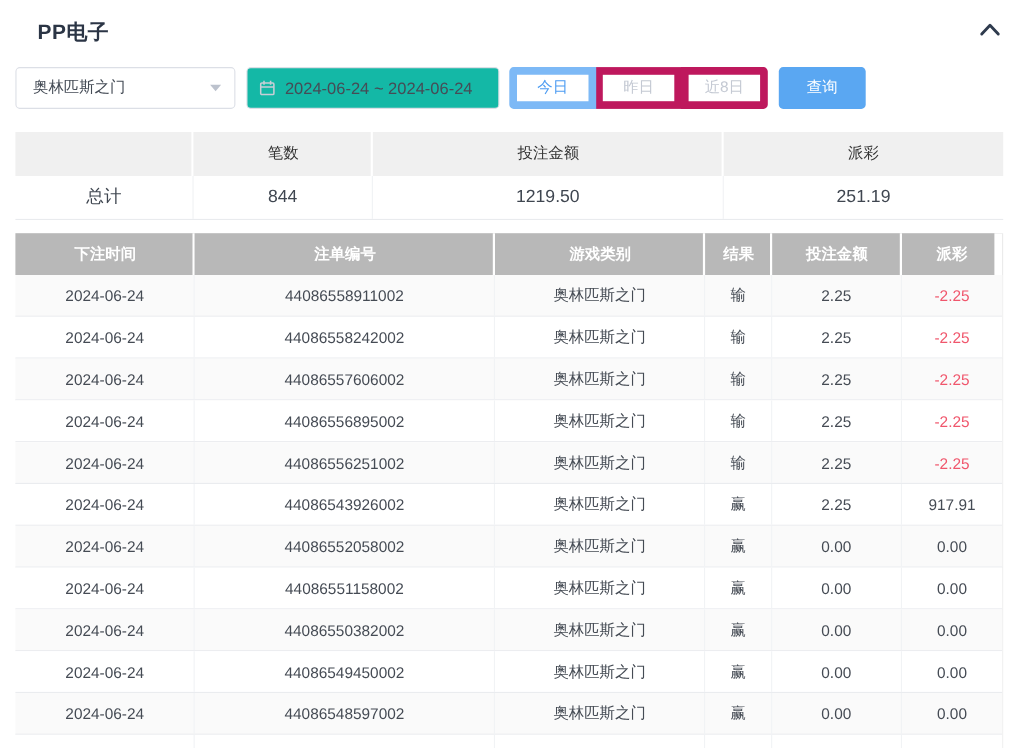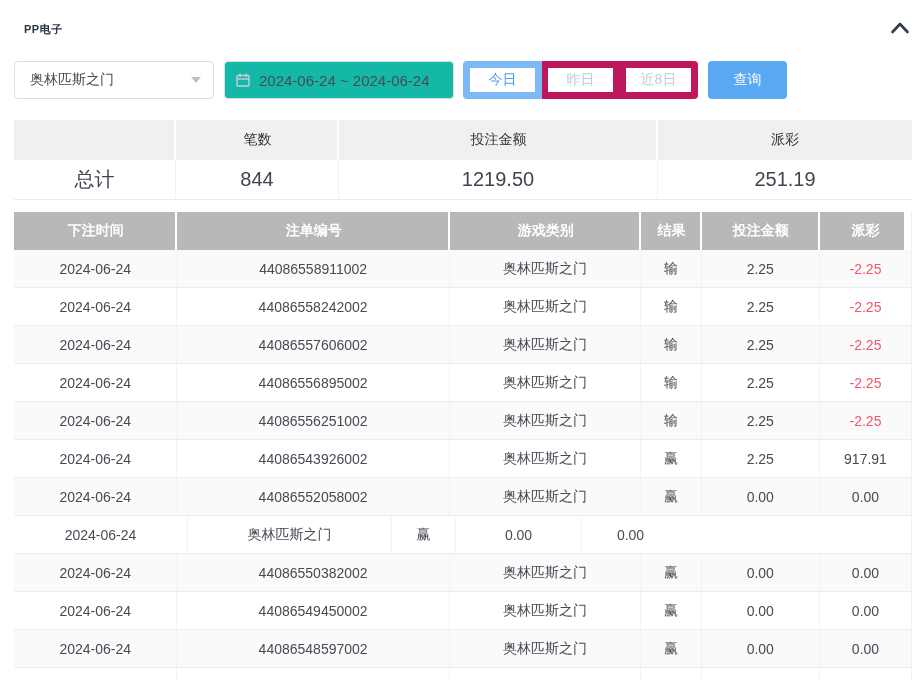--- a/index.html
+++ b/index.html
@@ -2,21 +2,21 @@
 <html><head>
 <meta charset="utf-8">
 <style>
   * { margin:0; padding:0; box-sizing:border-box; }
   html,body { width:921px; height:680px; overflow:hidden; background:#fff;
     font-family:"Liberation Sans", sans-serif; }
   .wrap { padding:0 9px 0 14px; }
 
   
   .title-row { margin-top:18px; height:22px; display:flex; align-items:center; justify-content:space-between; }
-  .panel-title { margin-left:10px; font-size:11px; font-weight:bold; color:#2b3545; letter-spacing:.5px; }
+  .panel-title { margin-left:20px; font-size:19px; font-weight:bold; color:#2b3545; letter-spacing:.5px; }
   .collapse-btn { width:24px; height:18px; display:flex; align-items:center; justify-content:center; cursor:pointer; }
 
   
   .filter-bar { margin-top:21px; height:38px; display:flex; align-items:stretch; }
   .select-box { width:200px; border:1px solid #dcdfe6; border-radius:4px; display:flex; align-items:center;
     justify-content:space-between; padding:0 12px 0 15px; font-size:14px; color:#454c56; cursor:pointer; background:#fff; }
   .caret-down { width:0; height:0; border-left:5px solid transparent; border-right:5px solid transparent;
     border-top:6px solid #bcc2cd; }
   .date-box { width:230px; margin-left:10px; border:1px solid #dcdfe6; border-radius:4px; display:flex;
     align-items:center; padding:0 10px; font-size:15px; color:#464c56; cursor:pointer; background:#14b8a6; }
@@ -31,21 +31,21 @@
   .search-btn { margin-left:10px; width:79px; background:#5aa7f2; border:none; border-radius:4px; color:#fff;
     font-size:14px; display:flex; align-items:center; justify-content:center; cursor:pointer; }
 
   
   .sum-table { margin-top:21px; }
   .sum-head, .sum-row { display:flex; height:40px; }
   .sum-th { background:#f0f0f0; color:#333; font-size:14px; display:flex; align-items:center; justify-content:center;
     box-shadow:inset -2px 0 0 #fff; }
   .sum-th:last-child { box-shadow:none; }
   .sum-row { border-bottom:1px solid #e9ebee; background:#fff; }
-  .sum-td { display:flex; align-items:center; justify-content:center; font-size:20px; color:#3f4650;
+  .sum-td { display:flex; align-items:center; justify-content:center; font-size:16px; color:#3f4650;
     border-right:1px solid #f0f2f4; }
   .sum-td:last-child { border-right:none; }
   .s0 { width:162px; } .s1 { width:163px; } .s2 { width:319px; } .s3 { width:254px; }
 
   
   .main-table { margin-top:12px; border-right:1px solid #f0f0f0; }
   .main-head { display:flex; height:38px;text-align:right; }
   .th { background:#b8b8b8; color:#fff; font-weight:bold; font-size:14px; display:flex; align-items:center;
     justify-content:center; box-shadow:inset -2px 0 0 #fff; }
   .th.c5 { box-shadow:inset -7px 0 0 #fff; }
@@ -175,20 +175,21 @@
         <div class="tr">
           <div class="td c0">2024-06-24</div>
           <div class="td c1">44086552058002</div>
           <div class="td c2">奥林匹斯之门</div>
           <div class="td c3">赢</div>
           <div class="td c4">0.00</div>
           <div class="td c5">0.00</div>
         </div>
         <div class="tr">
           <div class="td c0">2024-06-24</div>
+          <div class="td c1">44086551158002</div>
           <div class="td c2">奥林匹斯之门</div>
           <div class="td c3">赢</div>
           <div class="td c4">0.00</div>
           <div class="td c5">0.00</div>
         </div>
         <div class="tr">
           <div class="td c0">2024-06-24</div>
           <div class="td c1">44086550382002</div>
           <div class="td c2">奥林匹斯之门</div>
           <div class="td c3">赢</div>

